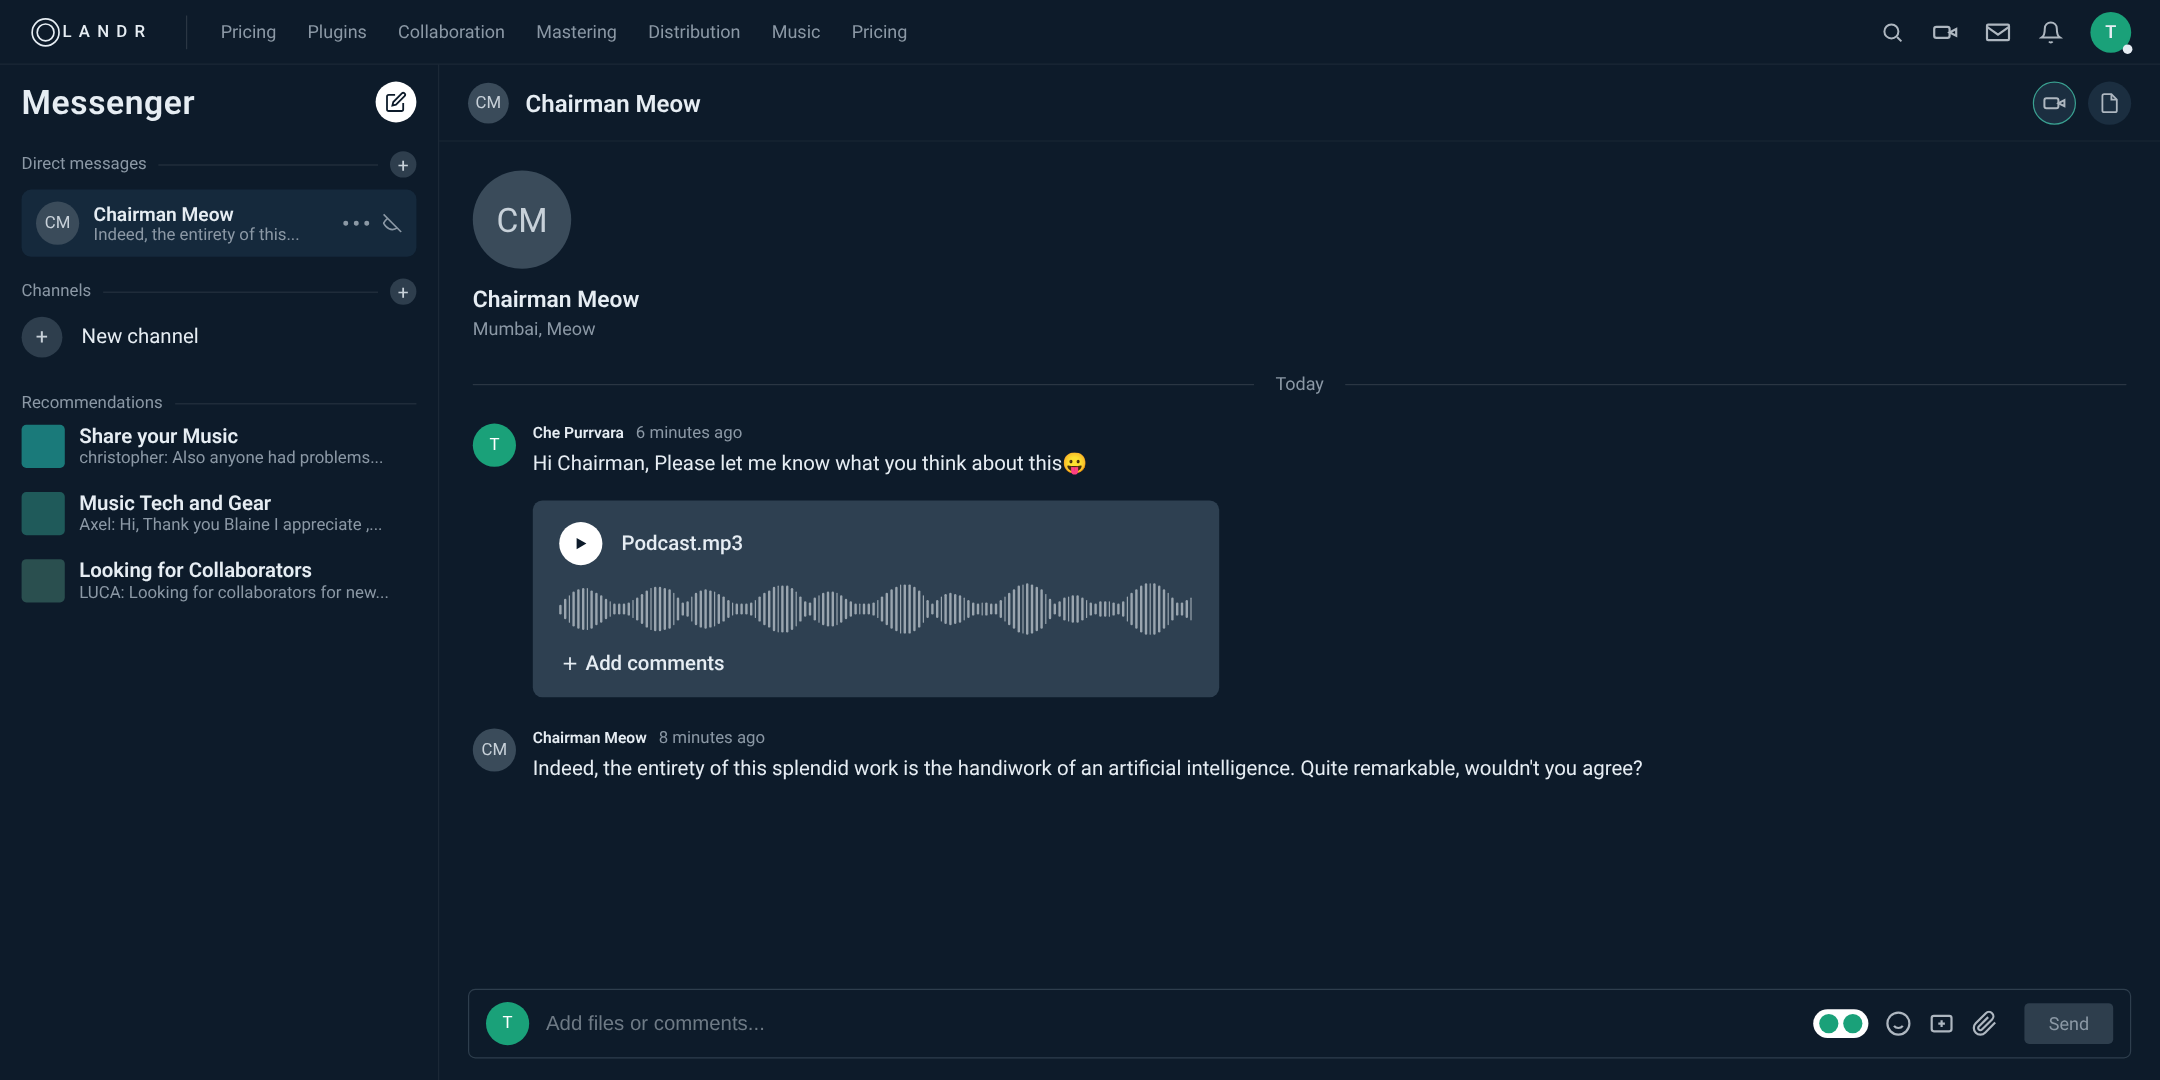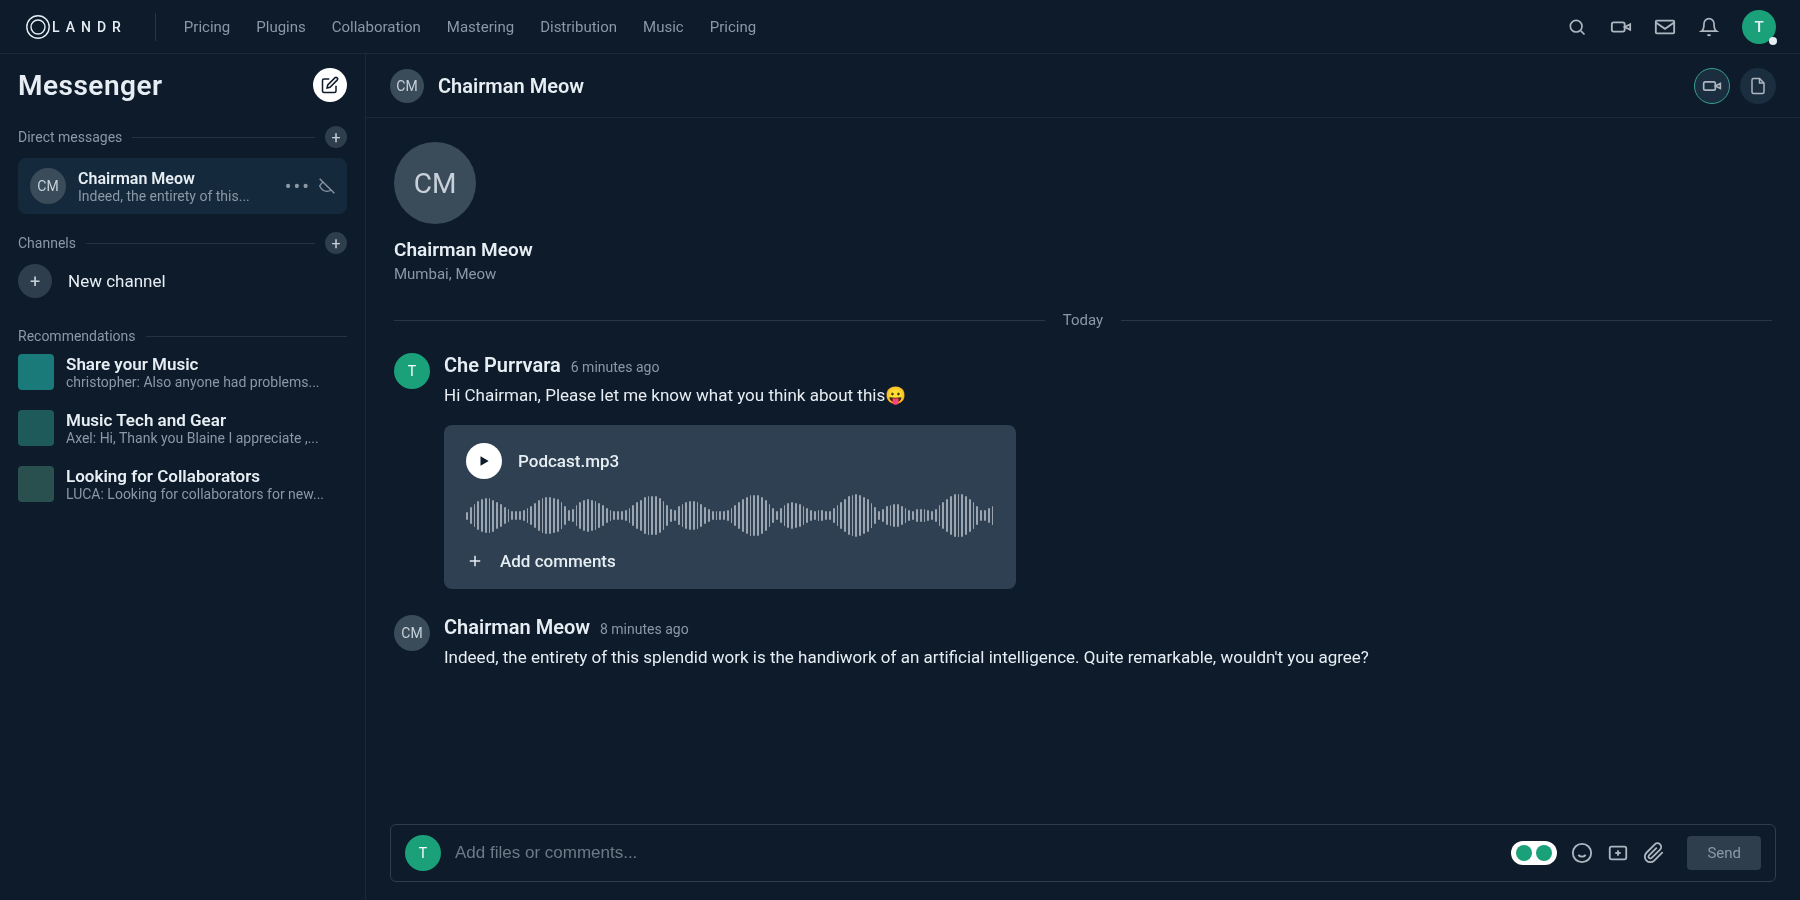--- a/index.html
+++ b/index.html
@@ -58,31 +58,31 @@
   .profile .avatar-lg { width:82px; height:82px; border-radius:50%; background:#3a4b5a; display:flex; align-items:center; justify-content:center; font-size:28px; color:#c8d1d9; margin-bottom:14px; }
   .profile .pname { font-size:19px; font-weight:600; }
   .profile .ploc { font-size:15px; color:#8b98a5; margin-top:4px; }
   .divider-row { display:flex; align-items:center; gap:18px; margin:10px 0 24px; }
   .divider-row .line { flex:1; height:1px; background:rgba(255,255,255,0.12); }
   .divider-row .label { color:#8b98a5; font-size:15px; }
 
   .msg { display:flex; gap:14px; margin-bottom:26px; }
   .msg .avatar-sm.green { background:#1aa179; color:#fff; }
   .msg-head { display:flex; align-items:baseline; gap:10px; margin-bottom:6px; }
-  .msg-head .author { font-weight:600; font-size:20px; }
+  .msg-head .author { font-weight:600; font-size:13px; }
   .msg-head .time { color:#8b98a5; font-size:14px; }
   .msg-body { font-size:17px; line-height:1.5; }
 
   .audio-card { margin-top:16px; background:#2e4051; border-radius:8px; padding:18px 22px; width:572px; }
   .audio-row { display:flex; align-items:center; gap:16px; margin-bottom:14px; }
   .play-btn { width:36px; height:36px; border-radius:50%; background:#fff; display:flex; align-items:center; justify-content:center; cursor:pointer; }
   .filename { font-size:17px; font-weight:500; }
   .waveform { height:46px; display:flex; align-items:center; gap:2px; margin-bottom:12px; }
   .waveform i { display:block; width:2px; background:#9aa5af; border-radius:1px; }
-  .add-comments { display:flex; align-items:center; gap:16px; color:#e6edf3; font-size:17px; font-weight:500; cursor:pointer; }
+  .add-comments { display:flex; align-items:center; gap:4px; color:#e6edf3; font-size:17px; font-weight:500; cursor:pointer; }
 
   .composer { margin:6px 24px 18px; border:1px solid #2e3e4d; border-radius:6px; display:flex; align-items:center; padding:10px 14px; gap:14px; }
   .composer .avatar-sm.green { background:#1aa179; color:#fff; }
   .composer input { flex:1; background:transparent; border:none; outline:none; color:#e6edf3; font-size:17px; }
   .composer input::placeholder { color:#6e7a85; }
   .grammarly { width:46px; height:24px; border-radius:12px; background:#fff; display:flex; align-items:center; justify-content:center; gap:4px; }
   .grammarly span { width:16px; height:16px; border-radius:50%; background:#1aa179; display:block; }
   .comp-icons { display:flex; gap:14px; color:#aeb7c0; }
   .comp-icons .icon { width:22px; height:22px; cursor:pointer; display:flex; align-items:center; justify-content:center; }
   .send-btn { margin-left:8px; background:#2e3e4d; color:#8b98a5; padding:8px 20px; border-radius:4px; font-size:15px; cursor:pointer; }

